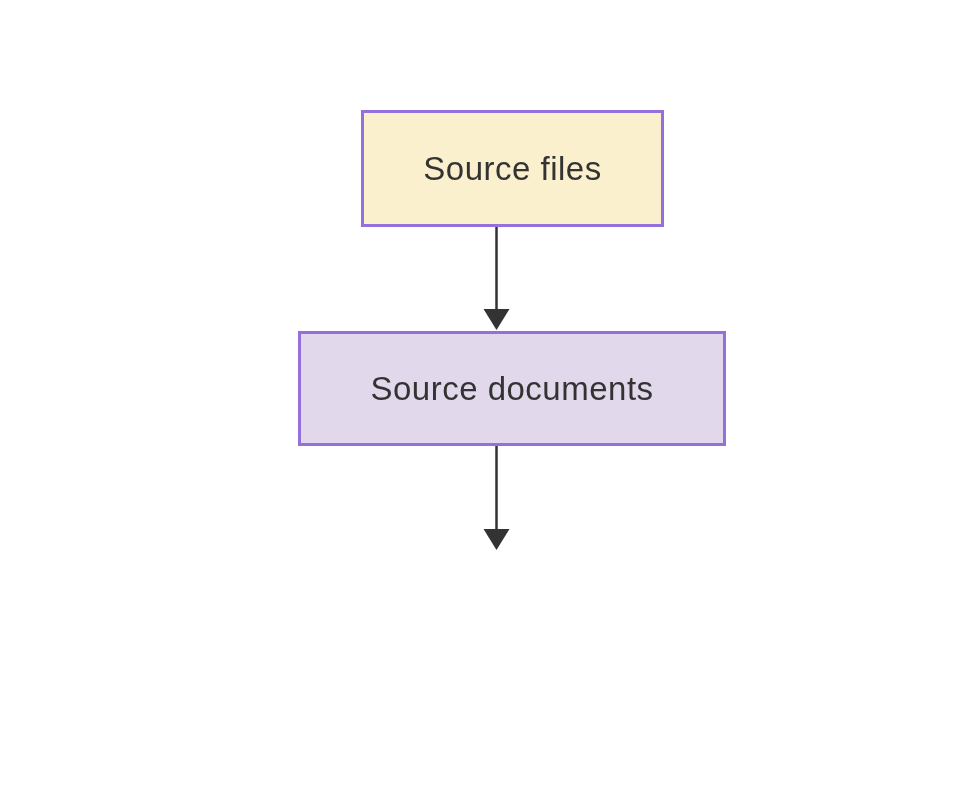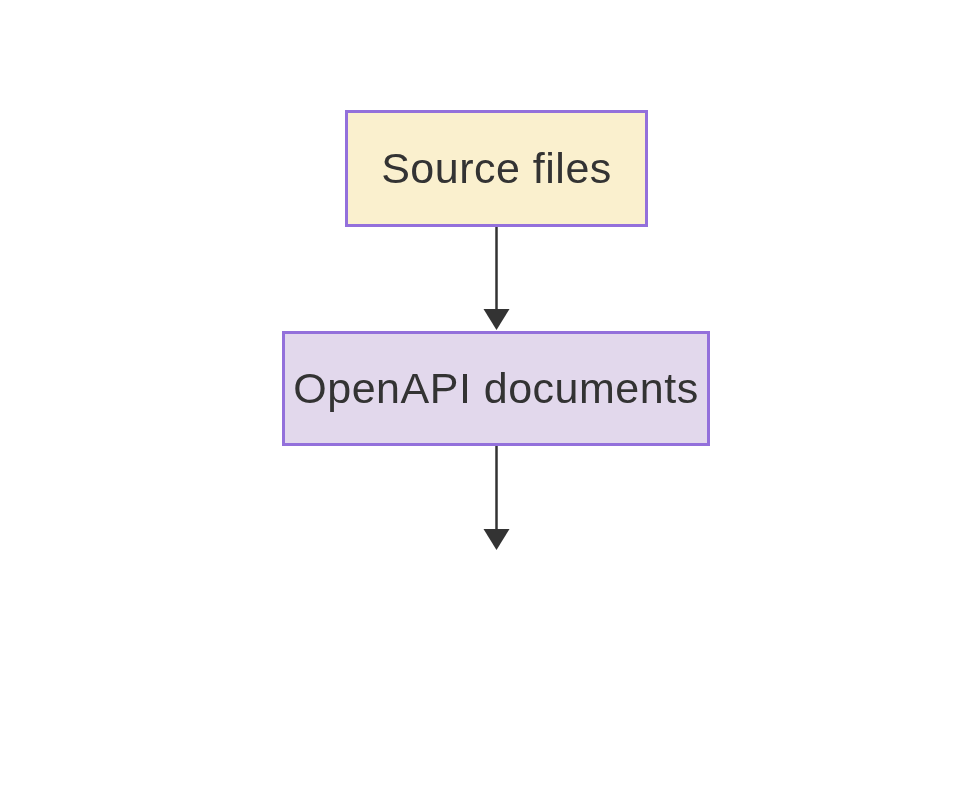--- a/index.html
+++ b/index.html
@@ -24,24 +24,25 @@
     pointer-events: none;
   }
   .node {
     position: absolute;
     box-sizing: border-box;
     border: 3px solid #9370db;
     display: flex;
     align-items: center;
     justify-content: center;
     text-align: center;
-    font-size: 43px;
+    font-size: 33px;
     line-height: 1.2;
     color: #333333;
     letter-spacing: 0.5px;
+    margin-left: 16px;
   }
   .node-source {
     left: 345px;
     top: 110px;
     width: 303px;
     height: 117px;
   }
   .node-openapi {
     left: 282px;
     top: 331px;
@@ -73,17 +74,17 @@
       <line class="edge-line" x1="496.5" y1="446" x2="496.5" y2="532" style="stroke: rgb(51, 51, 51);"></line>
       <polygon points="483.5,529 509.5,529 496.5,550" style="fill: rgb(51, 51, 51);"></polygon>
     </g>
   </svg>
 
   <div class="node node-source" style="background-color: rgb(250, 240, 206); border-color: rgb(147, 112, 219); color: rgb(51, 51, 51);">
     <span>Source files</span>
   </div>
 
   <div class="node node-openapi" style="background-color: rgb(226, 216, 236); border-color: rgb(147, 112, 219); color: rgb(51, 51, 51);">
-    <span>OpenAPI documents</span>
+    <span>Source documents</span>
   </div>
 
 
 </div>
 
 </body></html>

